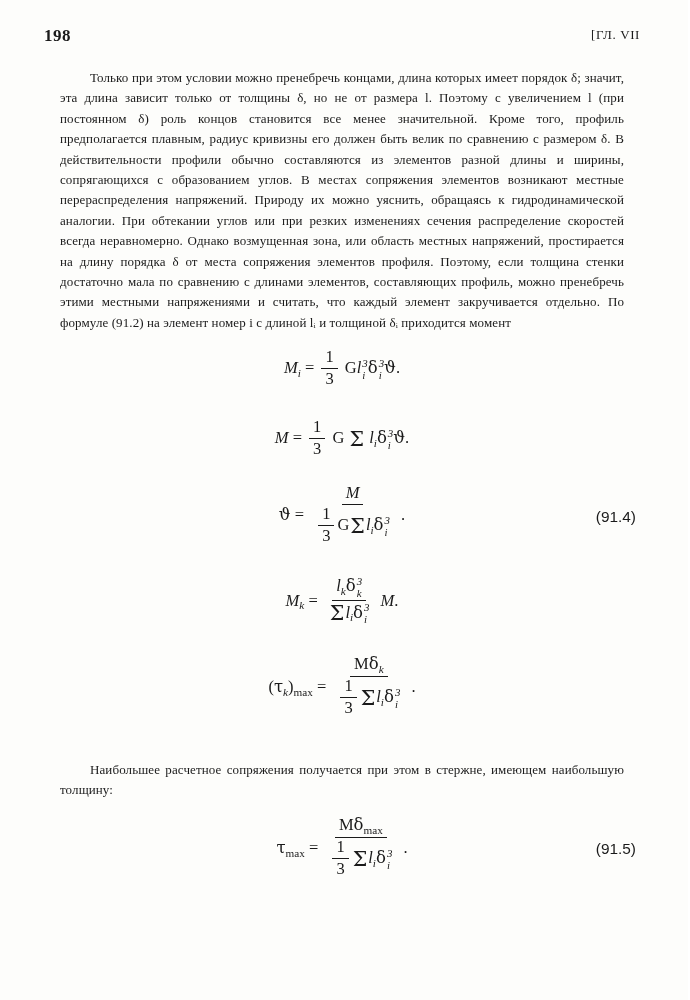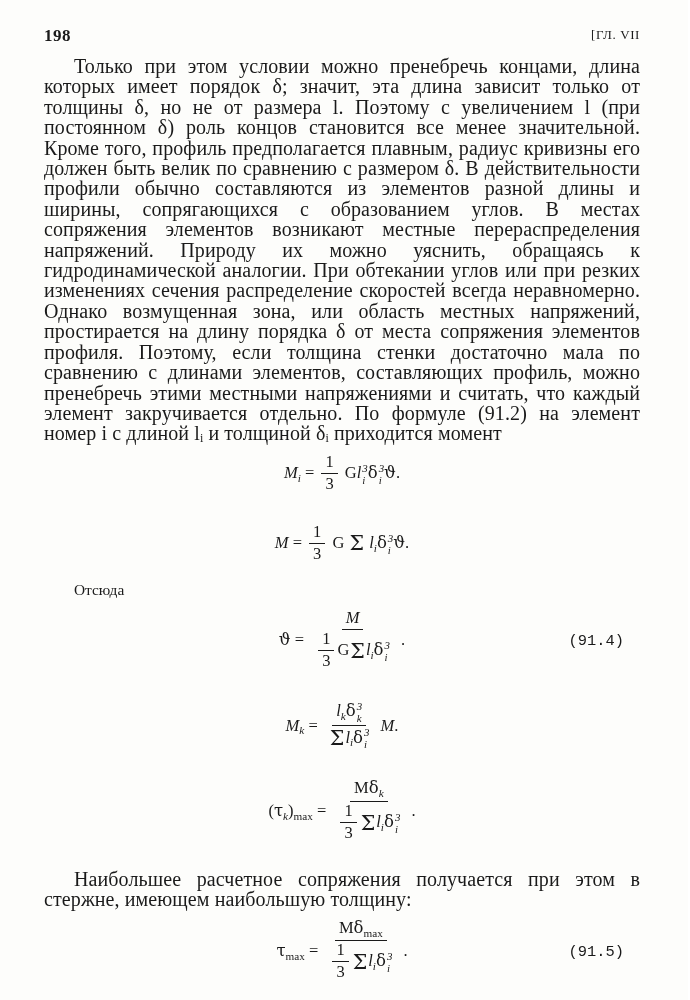--- a/index.html
+++ b/index.html
@@ -49,22 +49,22 @@
   }
   .head-right {
     position: absolute;
     right: 0;
     top: 1px;
     font-size: 13px;
     letter-spacing: 0.6px;
   }
   
   p.body-par {
-    margin: 0;
-    font-size: 20px;
+    margin: 16px;
+    font-size: 13px;
     line-height: 20.4px;
     text-align: justify;
     text-justify: inter-word;
     letter-spacing: 0.1px;
   }
   p.body-par.indent {
     text-indent: 30px;
   }
   .spacer-sm { height: 9px; }
   .spacer-md { height: 13px; }
@@ -81,26 +81,26 @@
   }
   .eq {
     font-family: "Liberation Serif", serif;
     font-size: 16.5px;
     font-style: italic;
     white-space: nowrap;
   }
   .eq .up { font-style: normal; }
   .eqnum {
     position: absolute;
-    right: 16px;
+    right: 4px;
     top: 50%;
     transform: translateY(-50%);
     font-size: 15.4px;
     font-style: normal;
-    font-family: Liberation Mono, monospace;
+    font-family: Liberation Sans, sans-serif;
   }
   
   .frac {
     display: inline-flex;
     flex-direction: column;
     align-items: center;
     vertical-align: middle;
     margin: 0 3px;
     position: relative;
     top: -1px;
@@ -185,21 +185,20 @@
         </span>
       <span class="up">G</span> <span class="sigma">Σ</span> l<span class="sub">i</span><span class="theta-b">δ</span><span class="supsub">
           <span class="s1">3</span>
           <span class="s2">i</span>
         </span><span class="theta-b">ϑ</span><span class="up">.</span>
     </span>
   </div>
 
   <div class="spacer-sm"></div>
 
-  <p class="lead indent">Отсюда</p>
 
   <div class="eq-row">
     <span class="eq">
       <span class="theta-b">ϑ</span> <span class="up">=</span>
       <span class="frac">
         <span class="num">M</span>
         <span class="den">
           <span class="frac">
               <span class="num up">1</span>
               <span class="den up">3</span>

